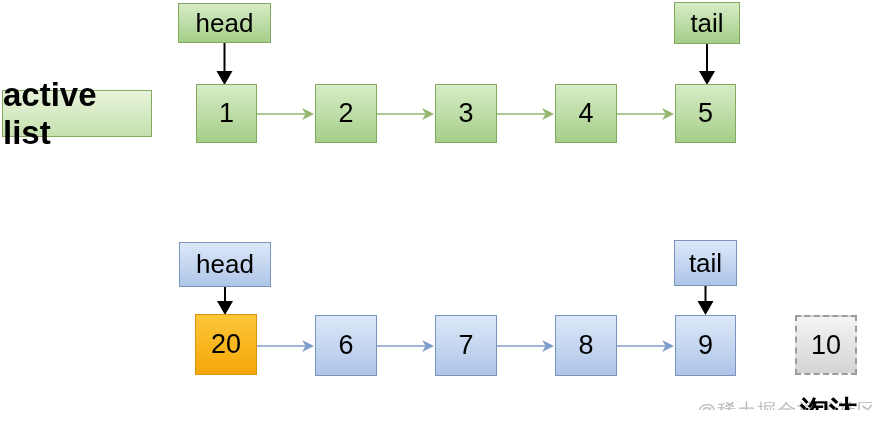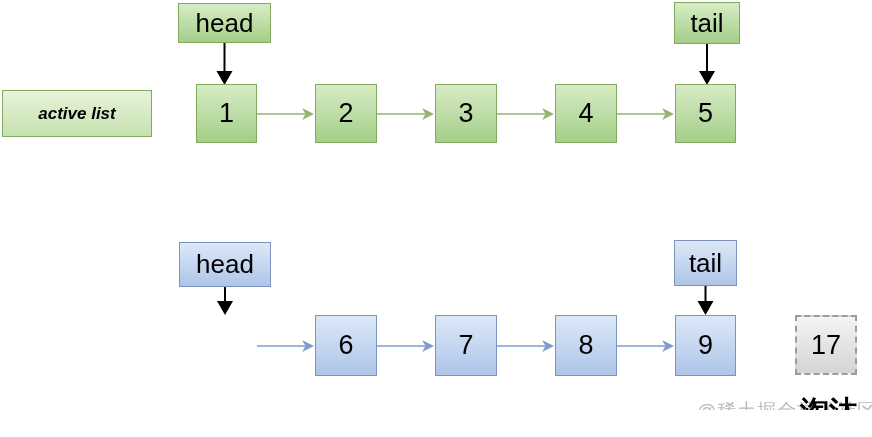--- a/index.html
+++ b/index.html
@@ -35,21 +35,21 @@
     background:linear-gradient(180deg,var(--orange-top) 0%,var(--orange-bottom) 100%);
     border:1px solid var(--orange-border);
   }
   
   .gray-node{
     background:linear-gradient(180deg,var(--gray-top) 0%,var(--gray-bottom) 100%);
     border:2px dashed var(--gray-border);
   }
   .node-text{font-size:27px;}
   .ptr-text{font-size:26px;}
-  .label-text{font-size:17px;font-weight:bold;font-style:italic;}
+  .label-text{font-size:33px;font-weight:bold;}
   .watermark{
     position:absolute;left:697px;top:398px;font-size:19px;letter-spacing:1px;
     color:var(--watermark,#b9b9b9);white-space:nowrap;
   }
   .evicted-note{
     position:absolute;left:800px;top:392px;font-size:29px;font-weight:bold;
     color:var(--text,#000);white-space:nowrap;
   }
 </style>
 </head>
@@ -117,23 +117,24 @@
 
   <div class="box green-node node-text" style="left:196px;top:84px;width:61px;height:59px">1</div>
   <div class="box green-node node-text" style="left:315px;top:84px;width:62px;height:59px">2</div>
   <div class="box green-node node-text" style="left:435px;top:84px;width:62px;height:59px">3</div>
   <div class="box green-node node-text" style="left:555px;top:84px;width:62px;height:59px">4</div>
   <div class="box green-node node-text" style="left:675px;top:84px;width:61px;height:59px">5</div>
 
   <div class="box blue-ptr ptr-text" style="left:179px;top:242px;width:92px;height:45px">head</div>
   <div class="box blue-ptr ptr-text" style="left:674px;top:240px;width:63px;height:46px">tail</div>
 
+  <div class="box orange-node node-text" style="left:195px;top:314px;width:62px;height:61px">20</div>
   <div class="box blue-node node-text" style="left:315px;top:315px;width:62px;height:61px">6</div>
   <div class="box blue-node node-text" style="left:435px;top:315px;width:62px;height:61px">7</div>
   <div class="box blue-node node-text" style="left:555px;top:315px;width:62px;height:61px">8</div>
   <div class="box blue-node node-text" style="left:675px;top:315px;width:61px;height:61px">9</div>
 
-  <div class="box gray-node node-text" style="left:795px;top:315px;width:62px;height:60px">17</div>
+  <div class="box gray-node node-text" style="left:795px;top:315px;width:62px;height:60px">10</div>
 
   <div class="watermark">@稀土掘金技术社区</div>
   <div class="evicted-note">淘汰</div>
 
 </div>
 
 </body></html>

